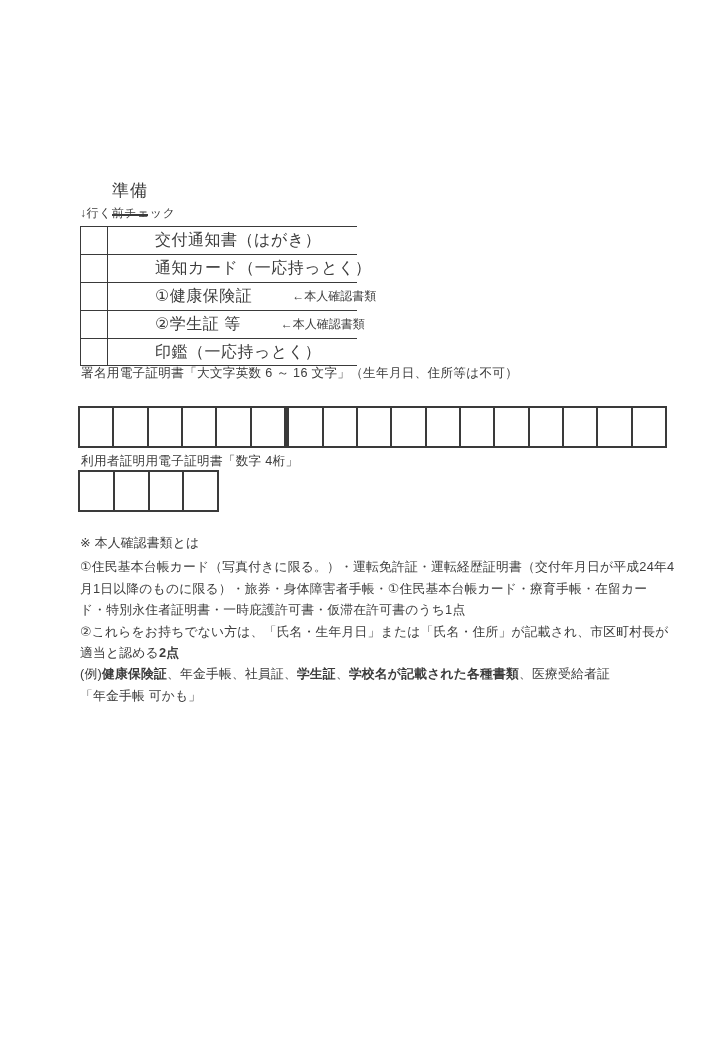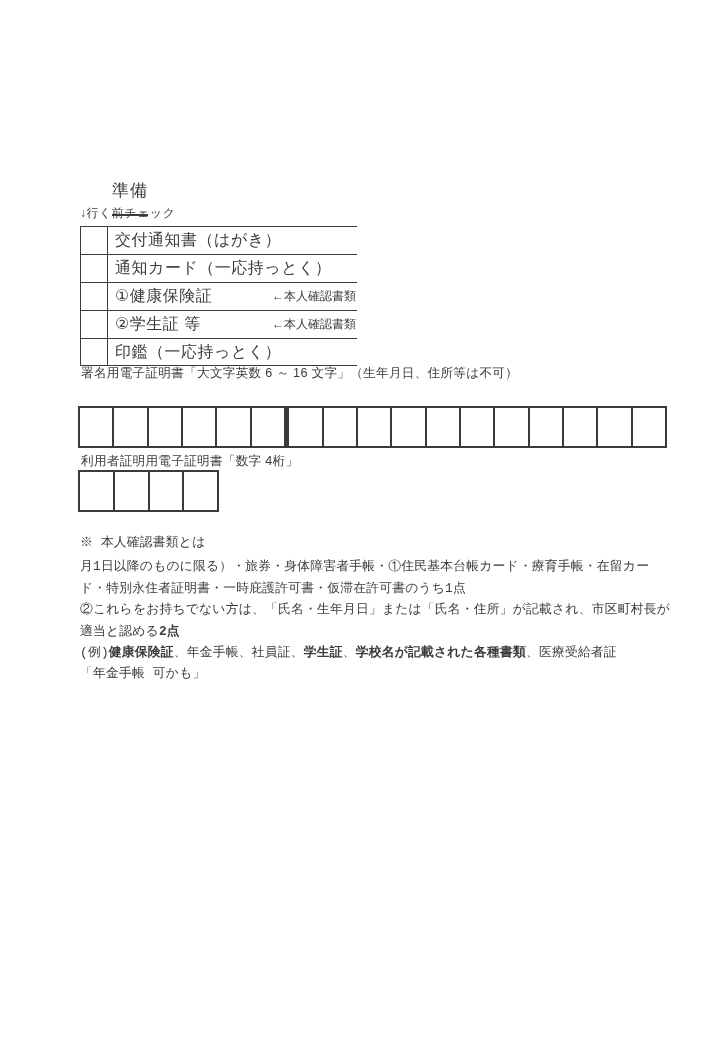--- a/index.html
+++ b/index.html
@@ -37,20 +37,21 @@
   .checklist{
     left:80px;top:226px;
     width:277px;
   }
   .chk-row{
     display:flex;
     height:28px;
     border-top:1.5px solid var(--bd);
     box-sizing:border-box;
     align-items:center;
+    gap:40px;
   }
   .chk-row:last-child{border-bottom:1.5px solid var(--bd);}
   .chk-box{
     width:28px;
     align-self:stretch;
     border-left:1.5px solid var(--bd);
     border-right:1.5px solid var(--bd);
     box-sizing:border-box;
     flex:none;
   }
@@ -86,21 +87,20 @@
   .box-cell{flex:1;}
   .box-cell.sep{border-left:2px solid var(--bd);}
   .box-cell.thick{border-left:5px solid var(--bd);}
 
   
   .notes{
     left:80px;top:532px;
     width:600px;
     font-size:12.8px;
     letter-spacing:0.2px;
-    font-family:Liberation Mono, monospace;
   }
   .note-line{
     line-height:21.4px;
     white-space:nowrap;
   }
   .note-line:first-child{margin-bottom:3px;}
   .note-line b, .note-line .b{font-weight:700;}
 </style>
 </head>
 <body>
@@ -161,19 +161,20 @@
 <div class="abs field-label pin-label">利用者証明用電子証明書「数字 4桁」</div>
 <div class="abs box-row pin-boxes">
     <div class="box-cell"></div>
     <div class="box-cell sep"></div>
     <div class="box-cell sep"></div>
     <div class="box-cell sep"></div>
   </div>
 
 <div class="abs notes">
   <div class="note-line"><span>※ 本人確認書類とは</span></div>
+  <div class="note-line"><span>①住民基本台帳カード（写真付きに限る。）・運転免許証・運転経歴証明書（交付年月日が平成24年4</span></div>
   <div class="note-line"><span>月1日以降のものに限る）・旅券・身体障害者手帳・①住民基本台帳カード・療育手帳・在留カー</span></div>
   <div class="note-line"><span>ド・特別永住者証明書・一時庇護許可書・仮滞在許可書のうち1点</span></div>
   <div class="note-line"><span>②これらをお持ちでない方は、「氏名・生年月日」または「氏名・住所」が記載され、市区町村長が</span></div>
   <div class="note-line"><span>適当と認める</span><span class="b">2点</span></div>
   <div class="note-line"><span>(例)</span><span class="b">健康保険証</span><span>、年金手帳、社員証、</span><span class="b">学生証</span><span>、</span><span class="b">学校名が記載された各種書類</span><span>、医療受給者証</span></div>
   <div class="note-line"><span>「年金手帳 可かも」</span></div>
 </div>
 
 </body></html>

